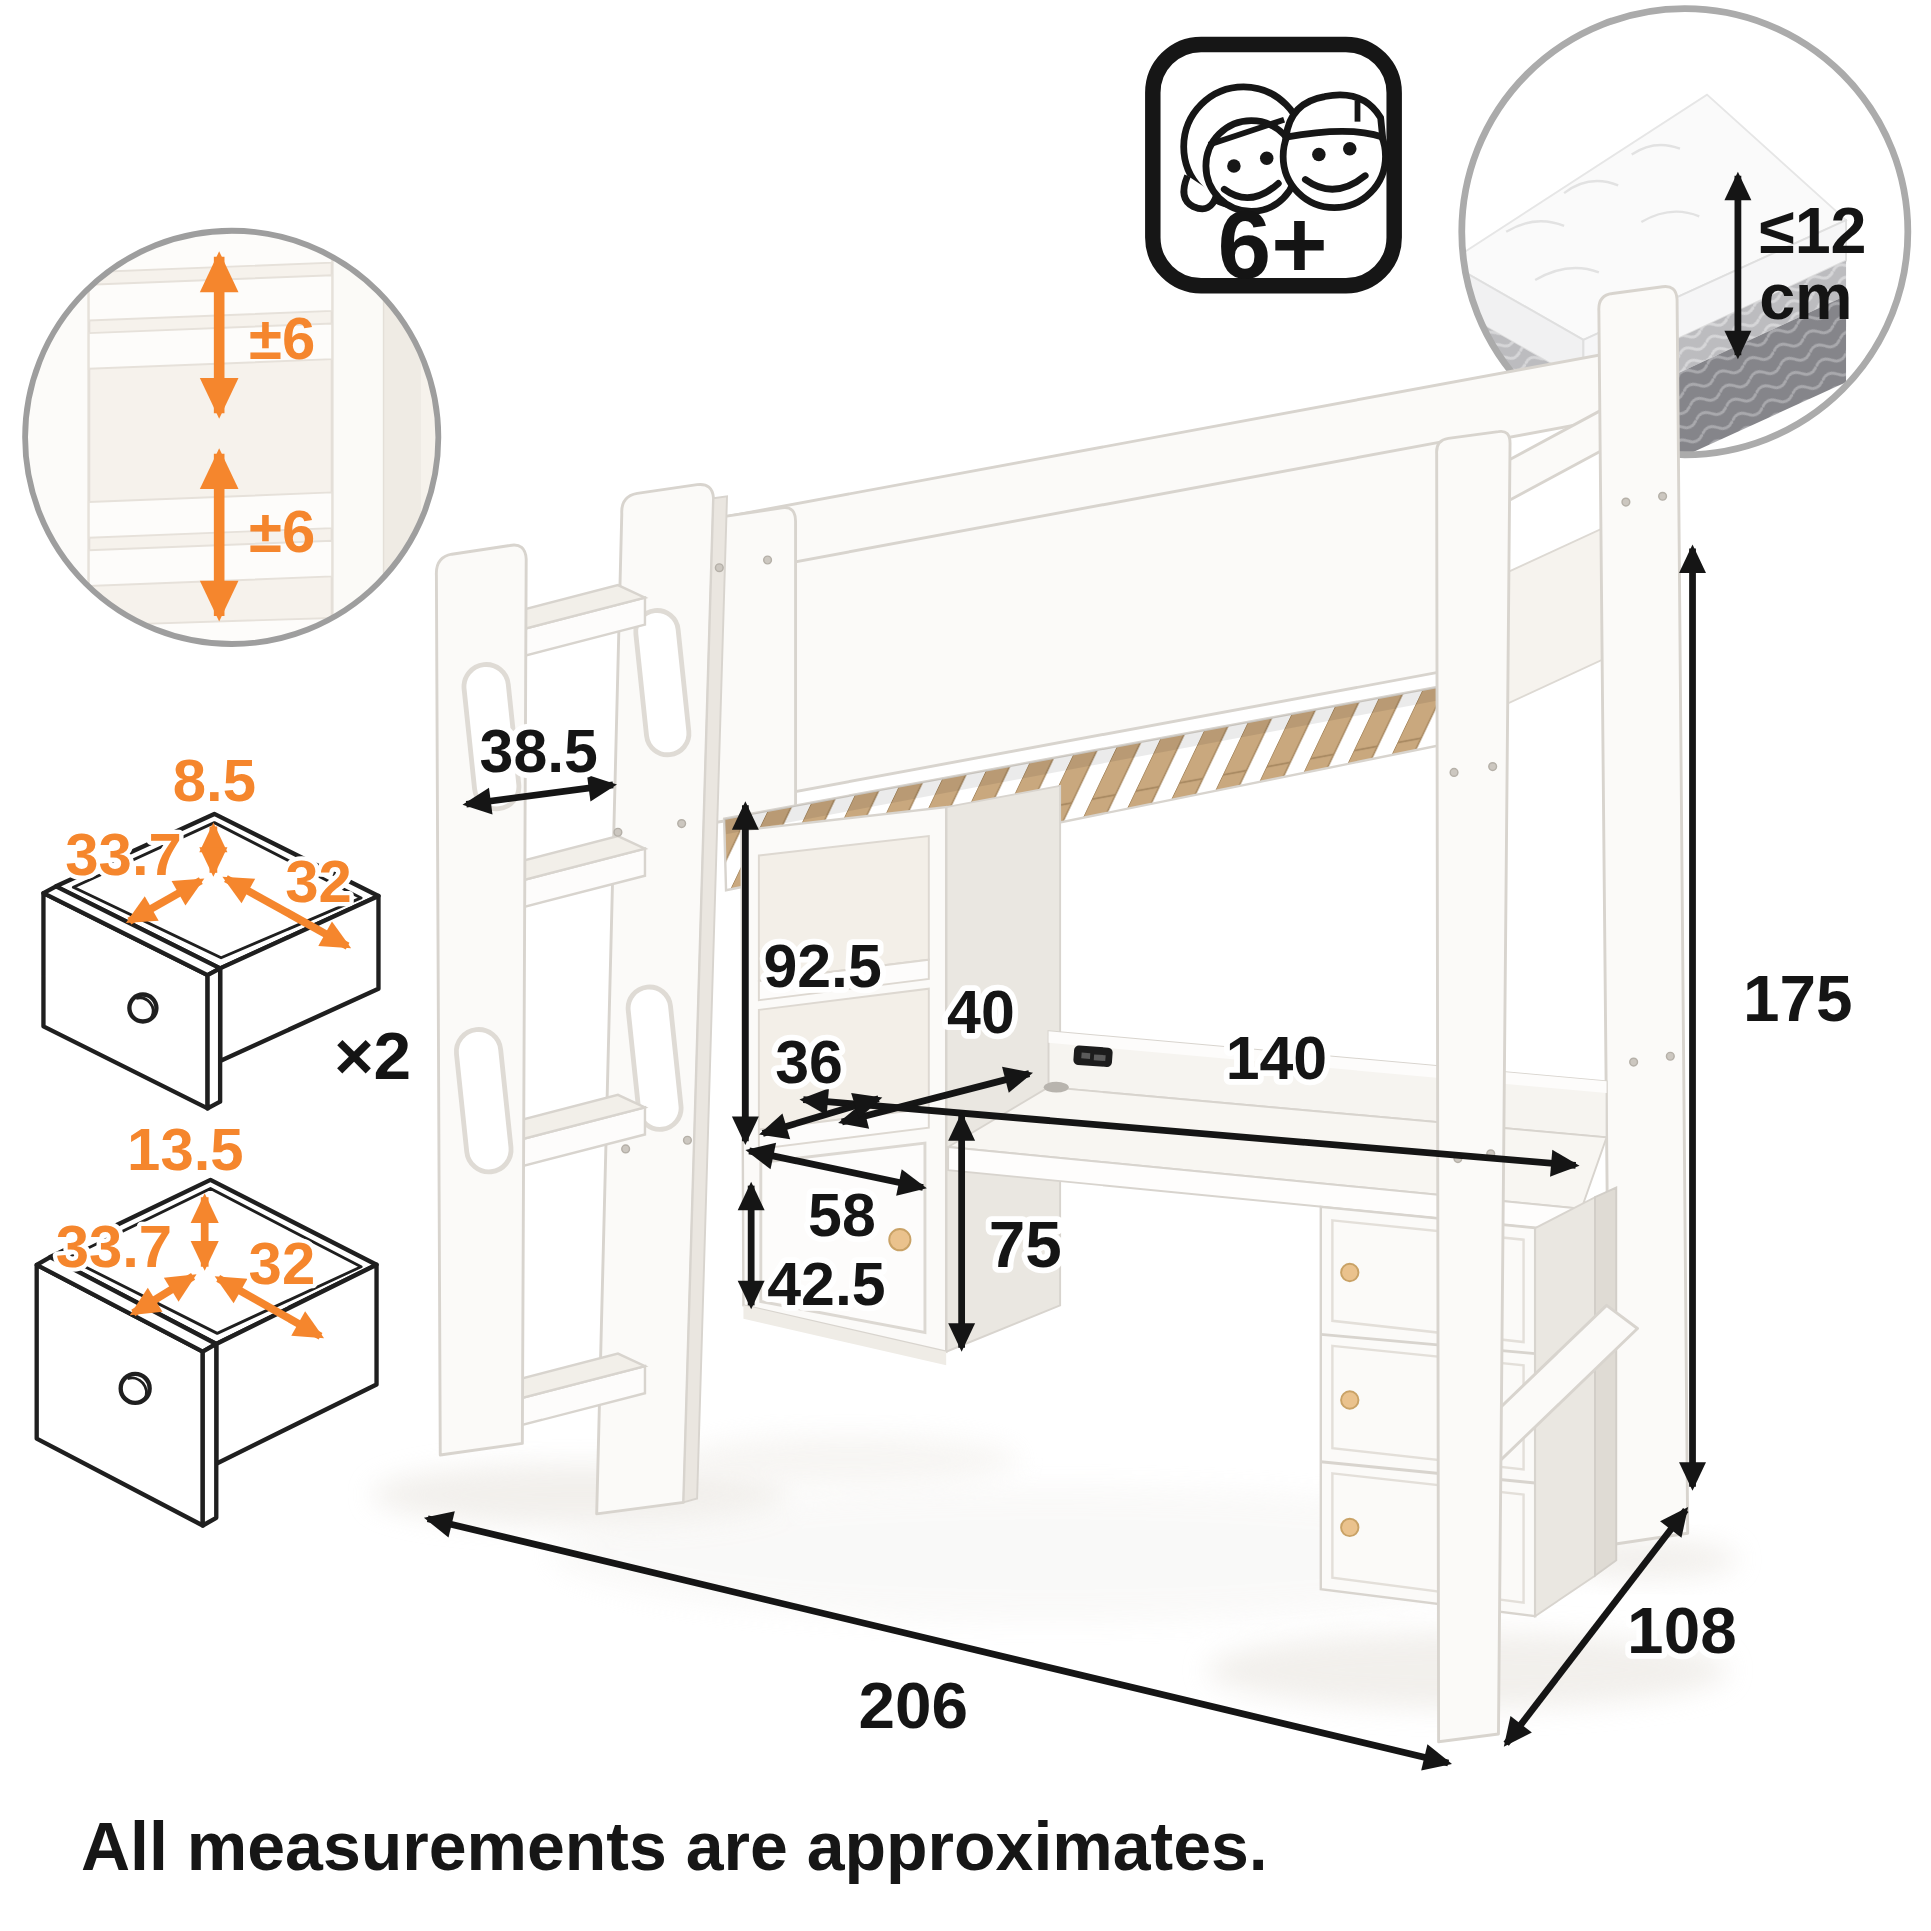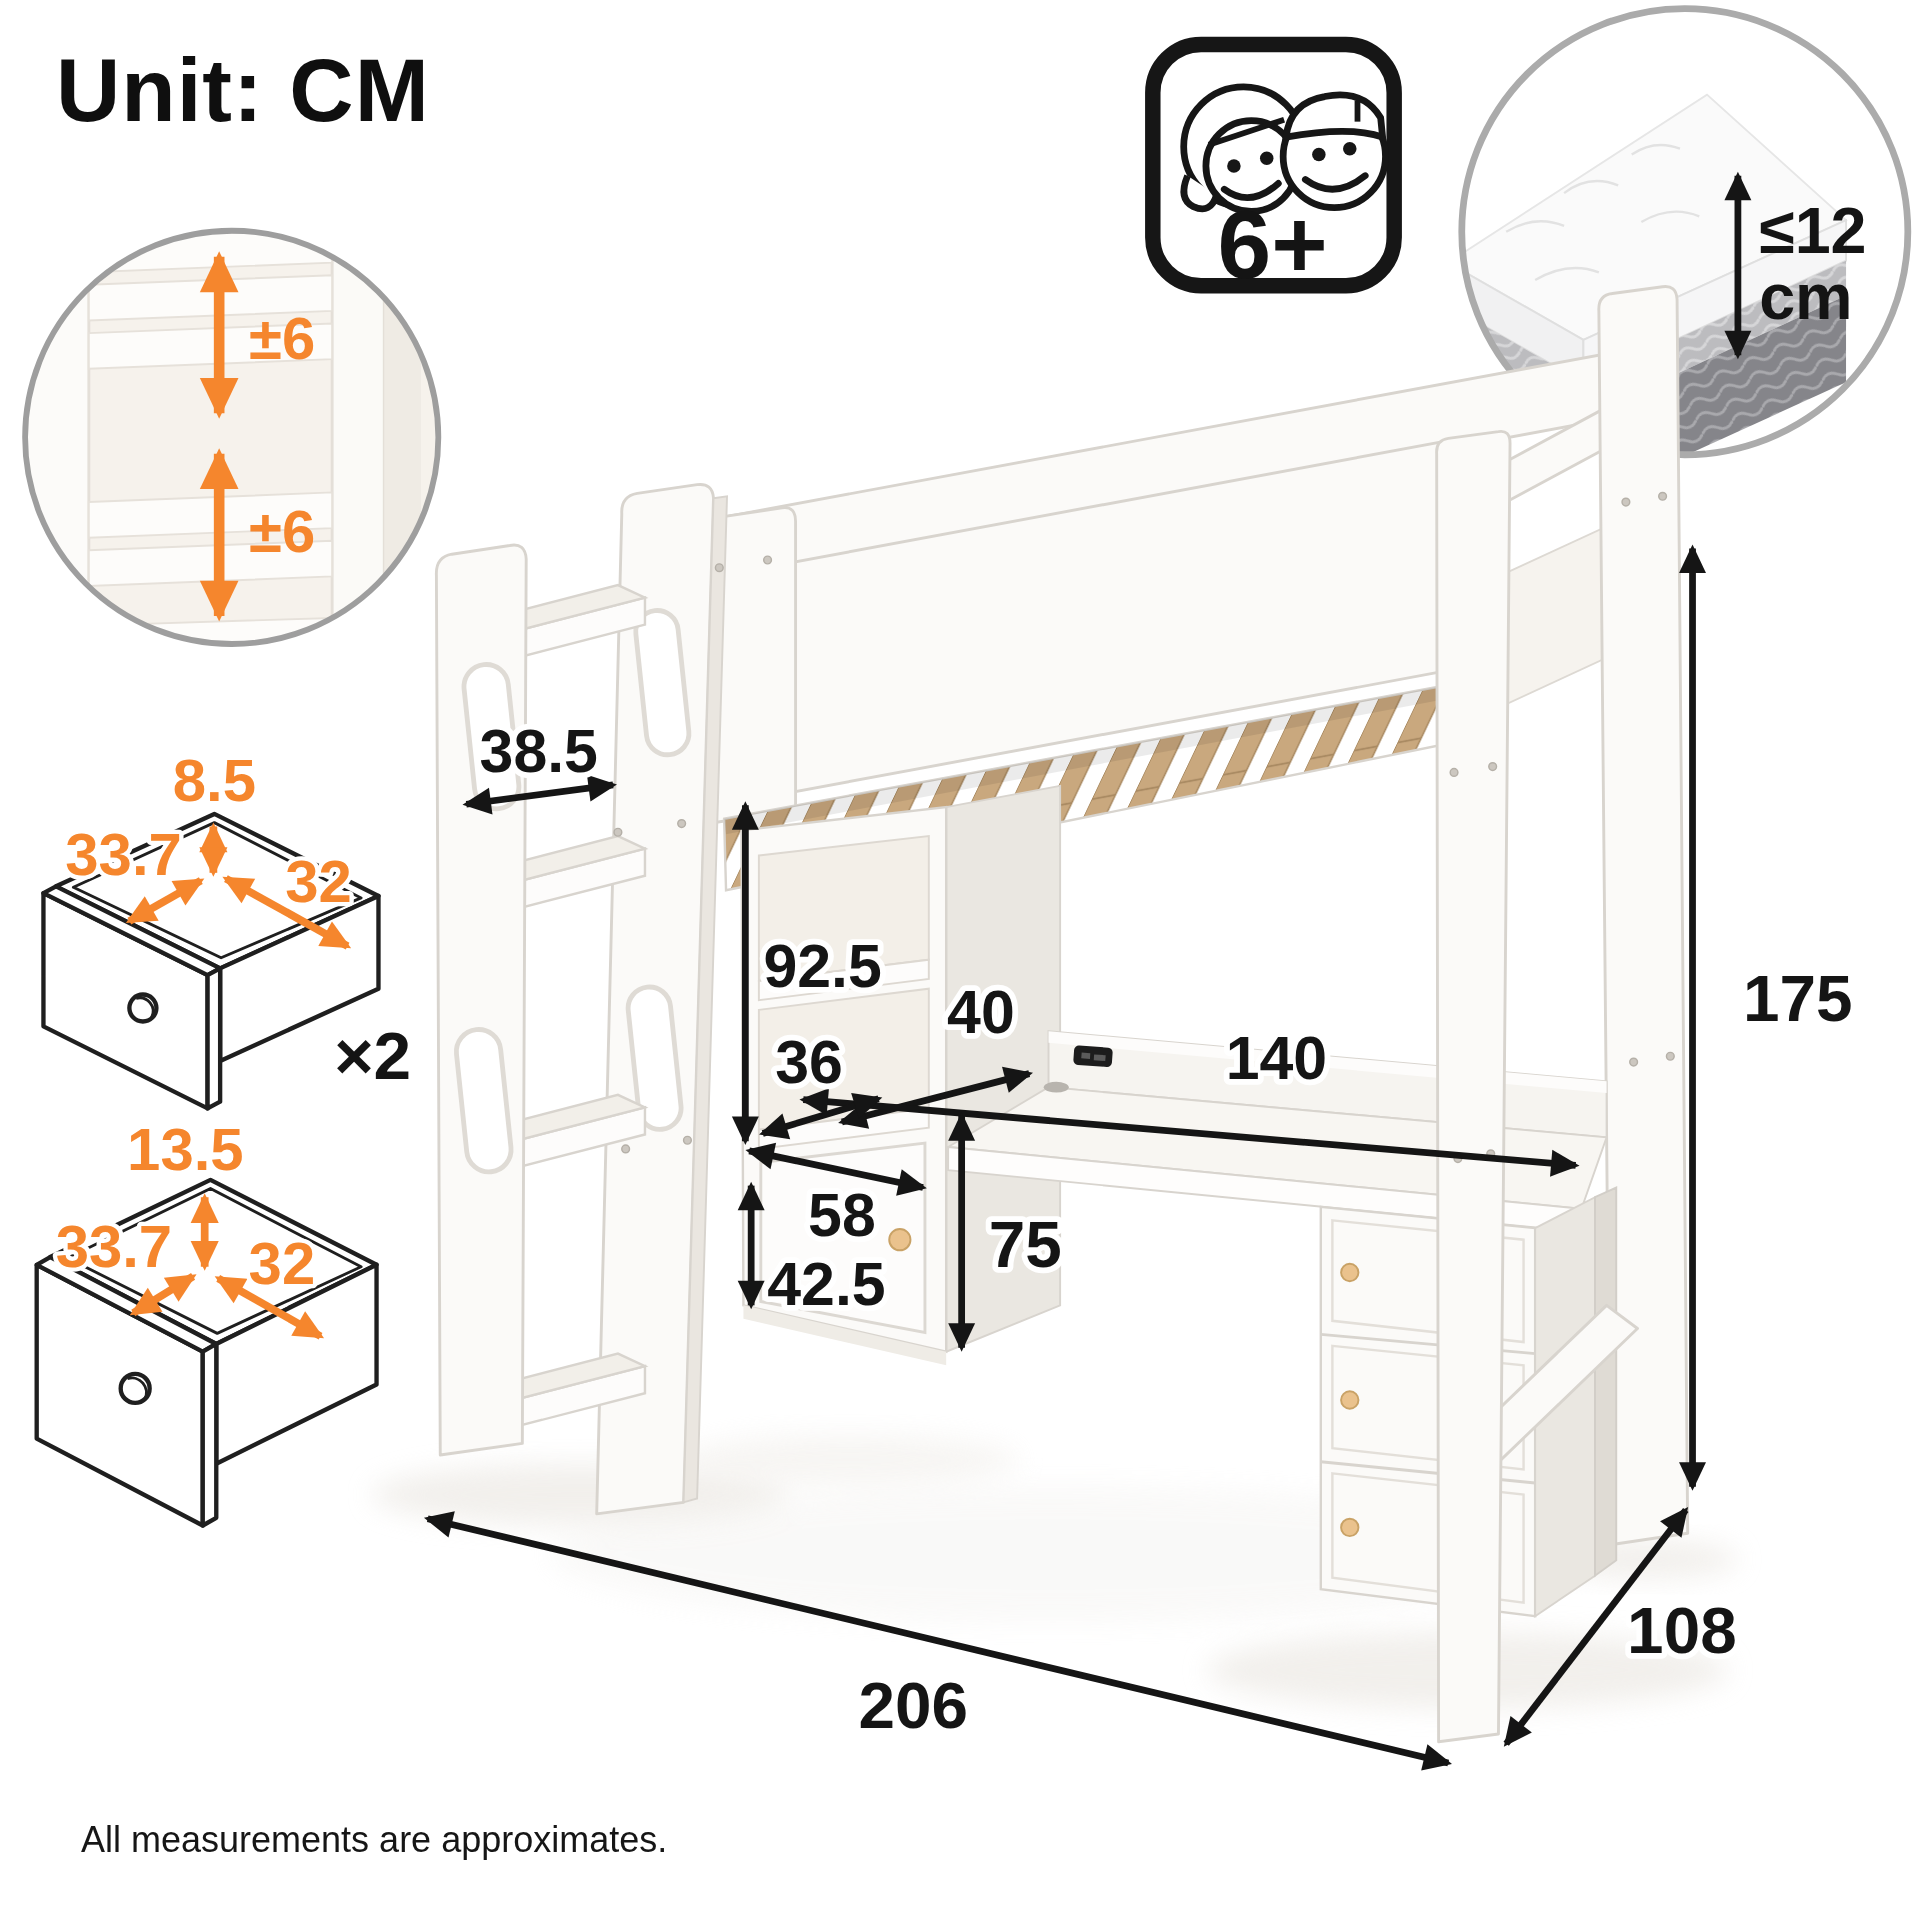--- a/index.html
+++ b/index.html
@@ -1,20 +1,20 @@
 <!DOCTYPE html>
 <html><head>
 <meta charset="utf-8">
 <style>
   html,body{margin:0;padding:0;background:#fff;}
   .stage{position:relative;width:1931px;height:1931px;background:#fff;overflow:hidden;
          font-family:"Liberation Sans",sans-serif;}
   .stage svg{position:absolute;left:0;top:0;}
   .title{position:absolute;left:56px;top:39px;font-size:89px;font-weight:700;color:#0f0f0f;letter-spacing:1px;}
-  .note{position:absolute;left:81px;top:1807px;font-size:36px;font-weight:400;color:#161616;margin-top:12px;}
+  .note{position:absolute;left:81px;top:1807px;font-size:68px;font-weight:700;color:#161616;}
   
   .dm{font-family:"Liberation Sans",sans-serif;font-weight:600;font-size:63px;fill:#151515;
       stroke:#fff;stroke-width:12px;paint-order:stroke;stroke-linejoin:round;text-anchor:middle;}
   .lg{font-size:68px;}
   .od{font-family:"Liberation Sans",sans-serif;font-weight:600;font-size:62px;fill:#f5862d;
       stroke:#fff;stroke-width:9px;paint-order:stroke;stroke-linejoin:round;text-anchor:middle;}
   .pm{font-family:"Liberation Sans",sans-serif;font-weight:700;font-size:62px;fill:#f5862d;text-anchor:start;}
   .mt{font-family:"Liberation Sans",sans-serif;font-weight:600;font-size:67px;fill:#141414;text-anchor:start;}
   .x2{font-family:"Liberation Sans",sans-serif;font-weight:700;font-size:70px;fill:#141414;text-anchor:middle;
       stroke:#fff;stroke-width:8px;paint-order:stroke;}
@@ -314,17 +314,16 @@
     <text class="dm lg" x="1862" y="1058">175</text>
 
     <line class="ar" x1="443" y1="1573" x2="1500" y2="1826" marker-start="url(#ab)" marker-end="url(#ab)"></line>
     <text class="dm lg" x="946" y="1790">206</text>
 
     <line class="ar" x1="1746" y1="1564" x2="1560" y2="1806" marker-start="url(#ab)" marker-end="url(#ab)"></line>
     <text class="dm lg" x="1742" y="1712">108</text>
   </g>
 </svg>
 
-<div class="title">Unit: CM</div>
 <div class="note">All measurements are approximates.</div>
 
 </div>
 
 
 </body></html>

